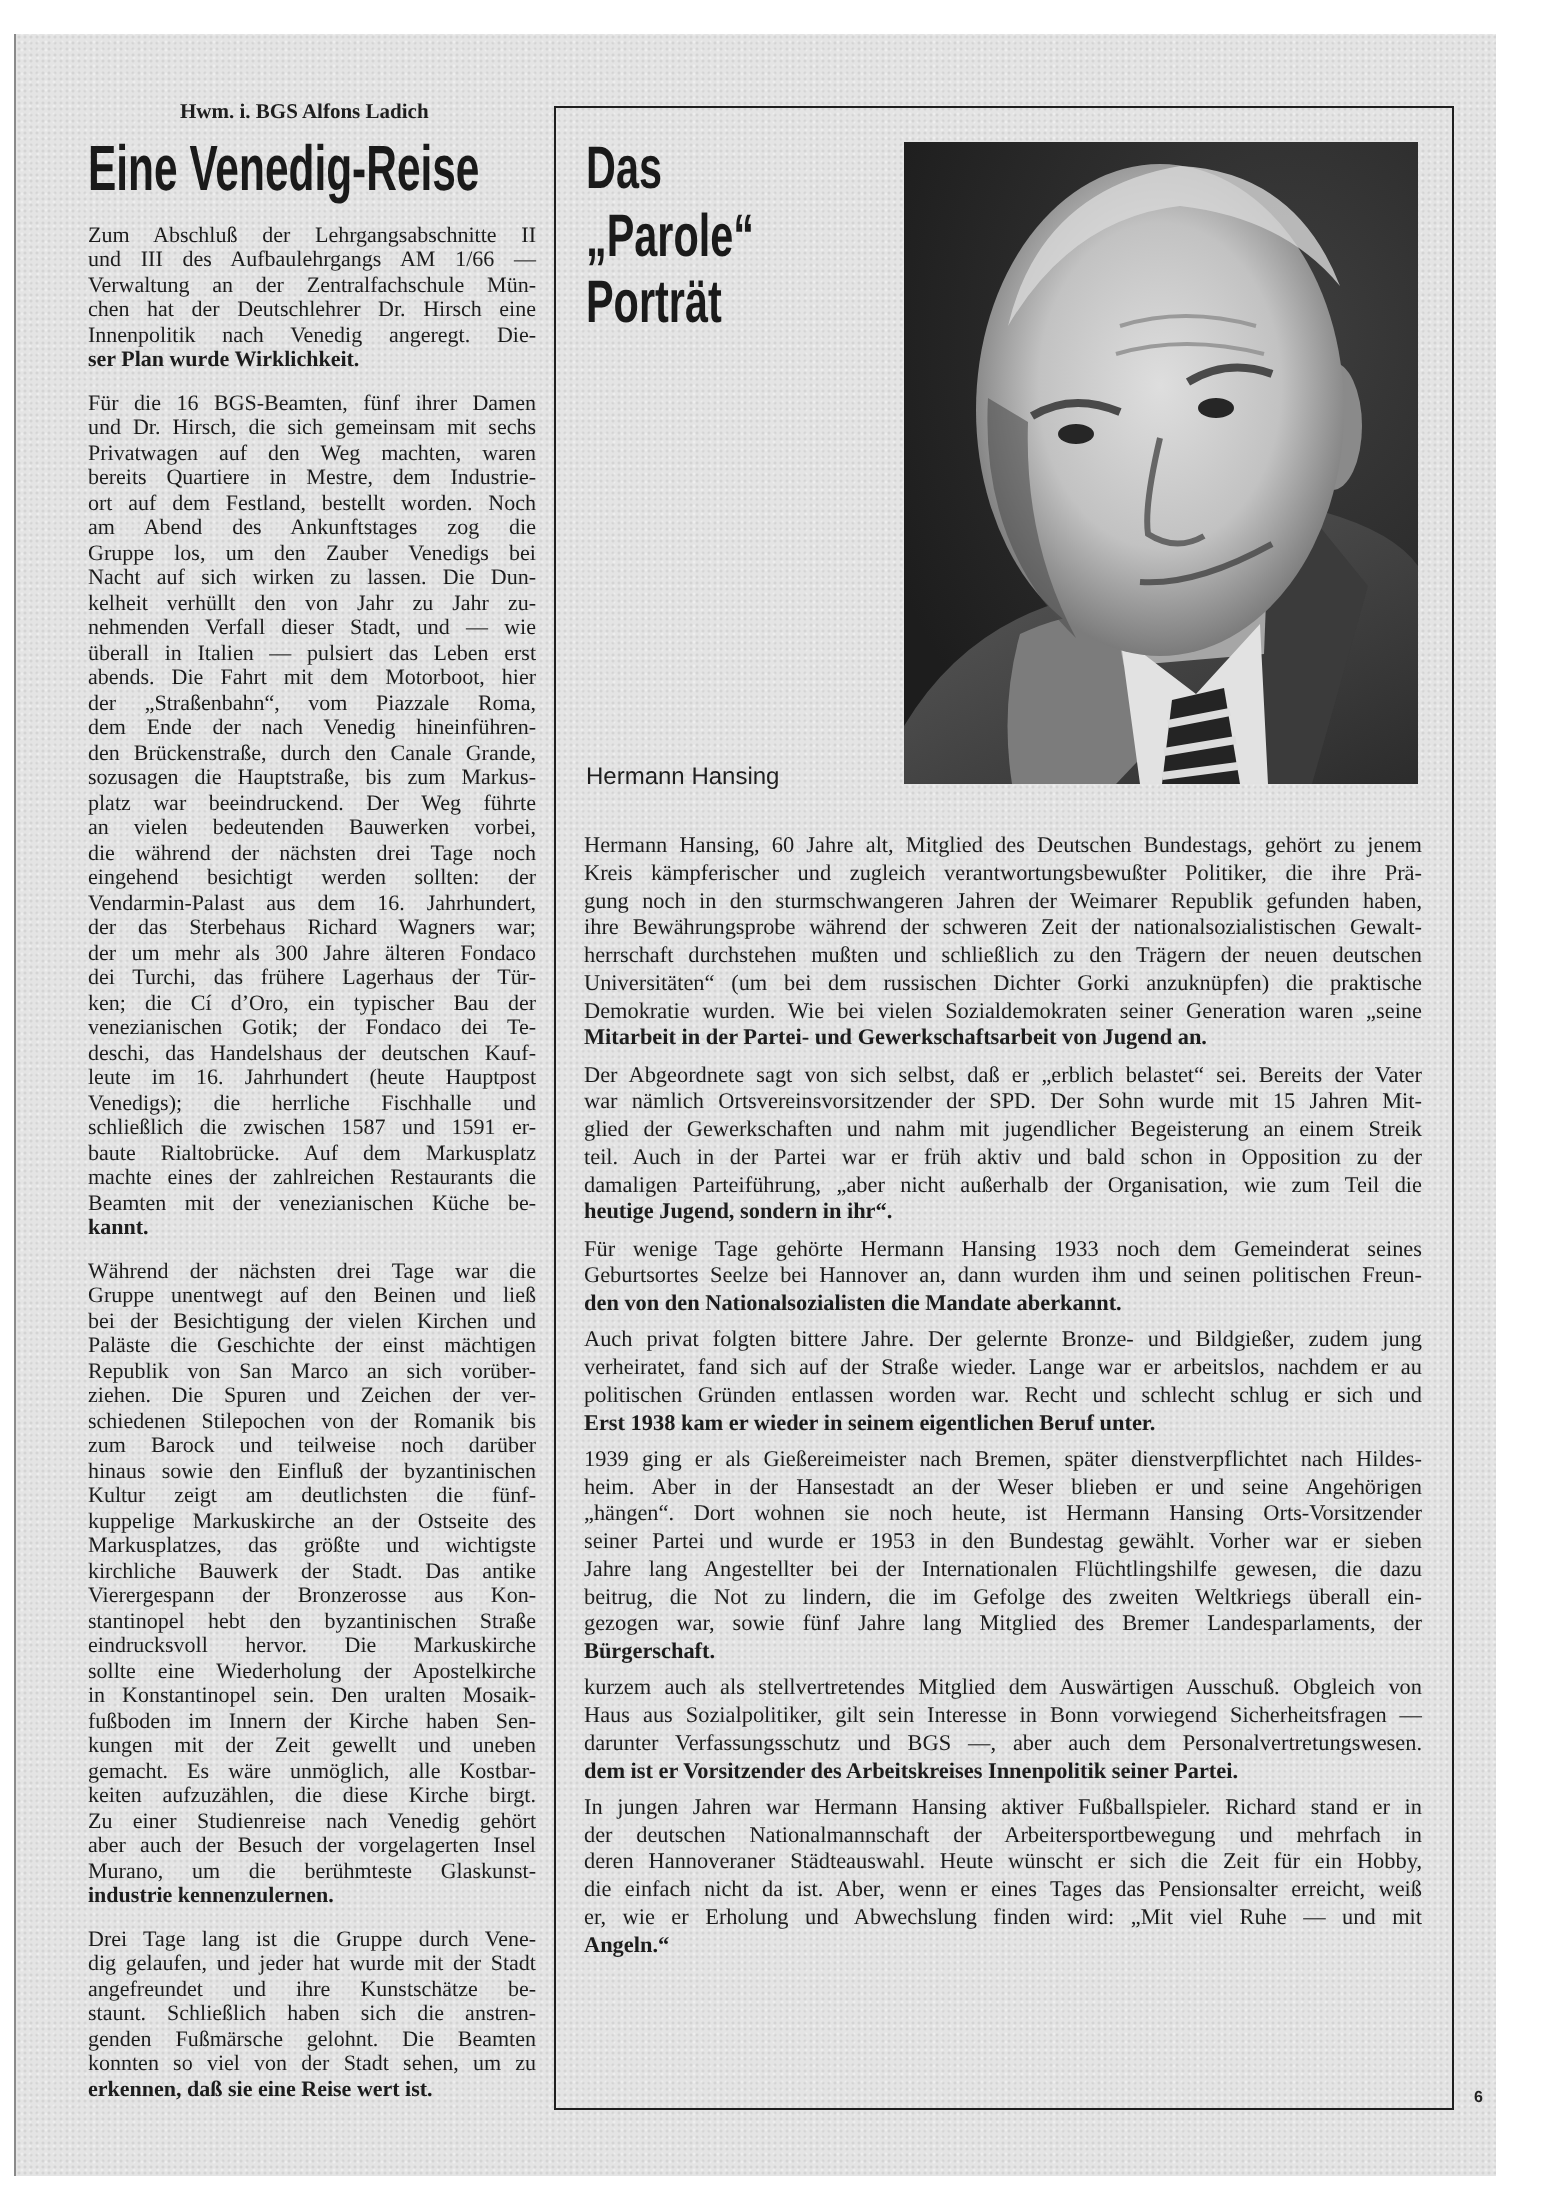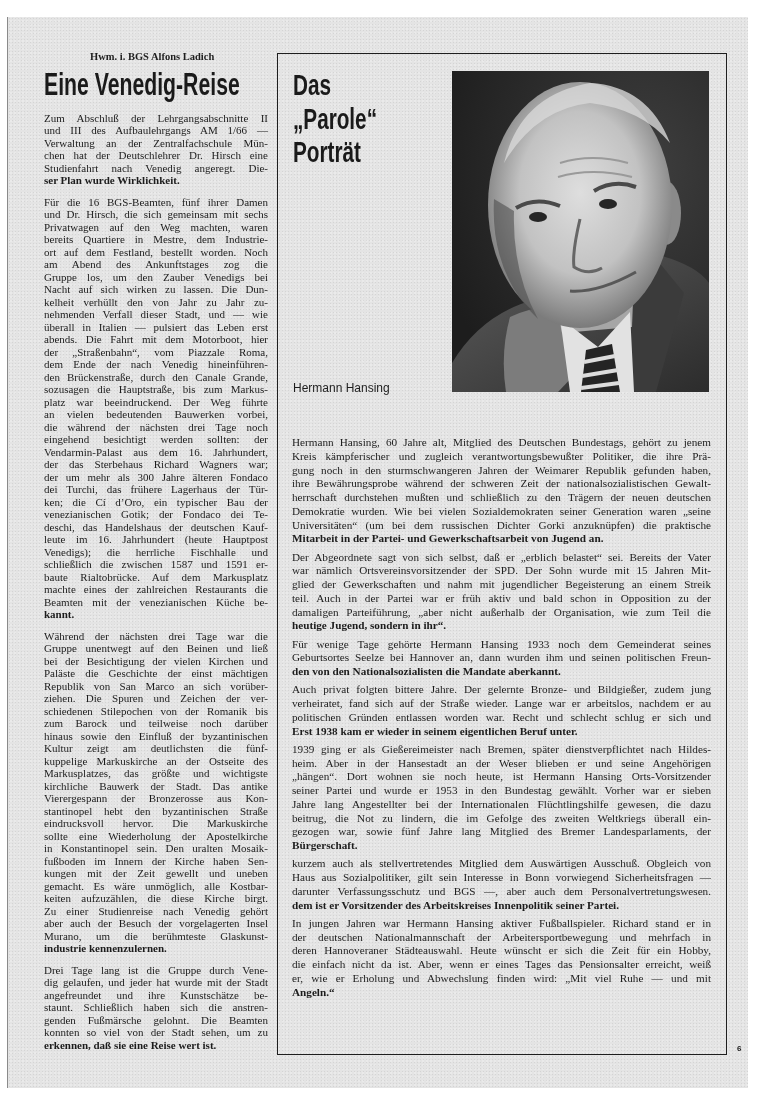--- a/index.html
+++ b/index.html
@@ -29,21 +29,21 @@
       font-family: "Liberation Sans", sans-serif; font-weight: bold;
       font-size: 32px; line-height: 32px; color: #1a1a1a;
       white-space: nowrap; transform: scaleX(0.663); transform-origin: 0 0;
     }
     .col-left {
       position: absolute; left: 44px; top: 111.75px; width: 224px;
       font-size: 11px; line-height: 12.5px;
     }
     .col-left .paragraph { margin: 0 0 9px 0; }
     .col-right {
-      position: absolute; left: 292px; top: 436px; width: 419px;
+      position: absolute; left: 292px; top: 417px; width: 419px;
       font-size: 11.2px; line-height: 13.75px;
     }
     .col-right .paragraph { margin: 0 0 4.5px 0; }
     .line {
       display: block; white-space: nowrap;
       text-align: justify; text-align-last: justify;
     }
     .line.last { text-align-last: left; font-weight: bold; }
     
     .portrait-box {
@@ -82,21 +82,21 @@
 <div class="article-title">Eine Venedig-Reise</div>
 
 <div class="col-left">
 
 <div class="paragraph">
 
     <span class="line">Zum Abschluß der Lehrgangsabschnitte II</span>
       <span class="line">und III des Aufbaulehrgangs AM 1/66 —</span>
       <span class="line">Verwaltung an der Zentralfachschule Mün-</span>
       <span class="line">chen hat der Deutschlehrer Dr. Hirsch eine</span>
-      <span class="line">Studienfahrt nach Venedig angeregt. Die-</span>
+      <span class="line">Innenpolitik nach Venedig angeregt. Die-</span>
       <span class="line last">ser Plan wurde Wirklichkeit.</span>
     </div>
     <div class="paragraph">
 
     <span class="line">Für die 16 BGS-Beamten, fünf ihrer Damen</span>
       <span class="line">und Dr. Hirsch, die sich gemeinsam mit sechs</span>
       <span class="line">Privatwagen auf den Weg machten, waren</span>
       <span class="line">bereits Quartiere in Mestre, dem Industrie-</span>
       <span class="line">ort auf dem Festland, bestellt worden. Noch</span>
       <span class="line">am Abend des Ankunftstages zog die</span>
@@ -221,22 +221,22 @@
 
 <div class="col-right">
 
 <div class="paragraph">
 
     <span class="line">Hermann Hansing, 60 Jahre alt, Mitglied des Deutschen Bundestags, gehört zu jenem</span>
       <span class="line">Kreis kämpferischer und zugleich verantwortungsbewußter Politiker, die ihre Prä-</span>
       <span class="line">gung noch in den sturmschwangeren Jahren der Weimarer Republik gefunden haben,</span>
       <span class="line">ihre Bewährungsprobe während der schweren Zeit der nationalsozialistischen Gewalt-</span>
       <span class="line">herrschaft durchstehen mußten und schließlich zu den Trägern der neuen deutschen</span>
+      <span class="line">Universitäten“ (um bei dem russischen Dichter Gorki anzuknüpfen) die praktische</span>
       <span class="line">Demokratie wurden. Wie bei vielen Sozialdemokraten seiner Generation waren „seine</span>
-      <span class="line">Universitäten“ (um bei dem russischen Dichter Gorki anzuknüpfen) die praktische</span>
       <span class="line last">Mitarbeit in der Partei- und Gewerkschaftsarbeit von Jugend an.</span>
     </div>
     <div class="paragraph">
 
     <span class="line">Der Abgeordnete sagt von sich selbst, daß er „erblich belastet“ sei. Bereits der Vater</span>
       <span class="line">war nämlich Ortsvereinsvorsitzender der SPD. Der Sohn wurde mit 15 Jahren Mit-</span>
       <span class="line">glied der Gewerkschaften und nahm mit jugendlicher Begeisterung an einem Streik</span>
       <span class="line">teil. Auch in der Partei war er früh aktiv und bald schon in Opposition zu der</span>
       <span class="line">damaligen Parteiführung, „aber nicht außerhalb der Organisation, wie zum Teil die</span>
       <span class="line last">heutige Jugend, sondern in ihr“.</span>

